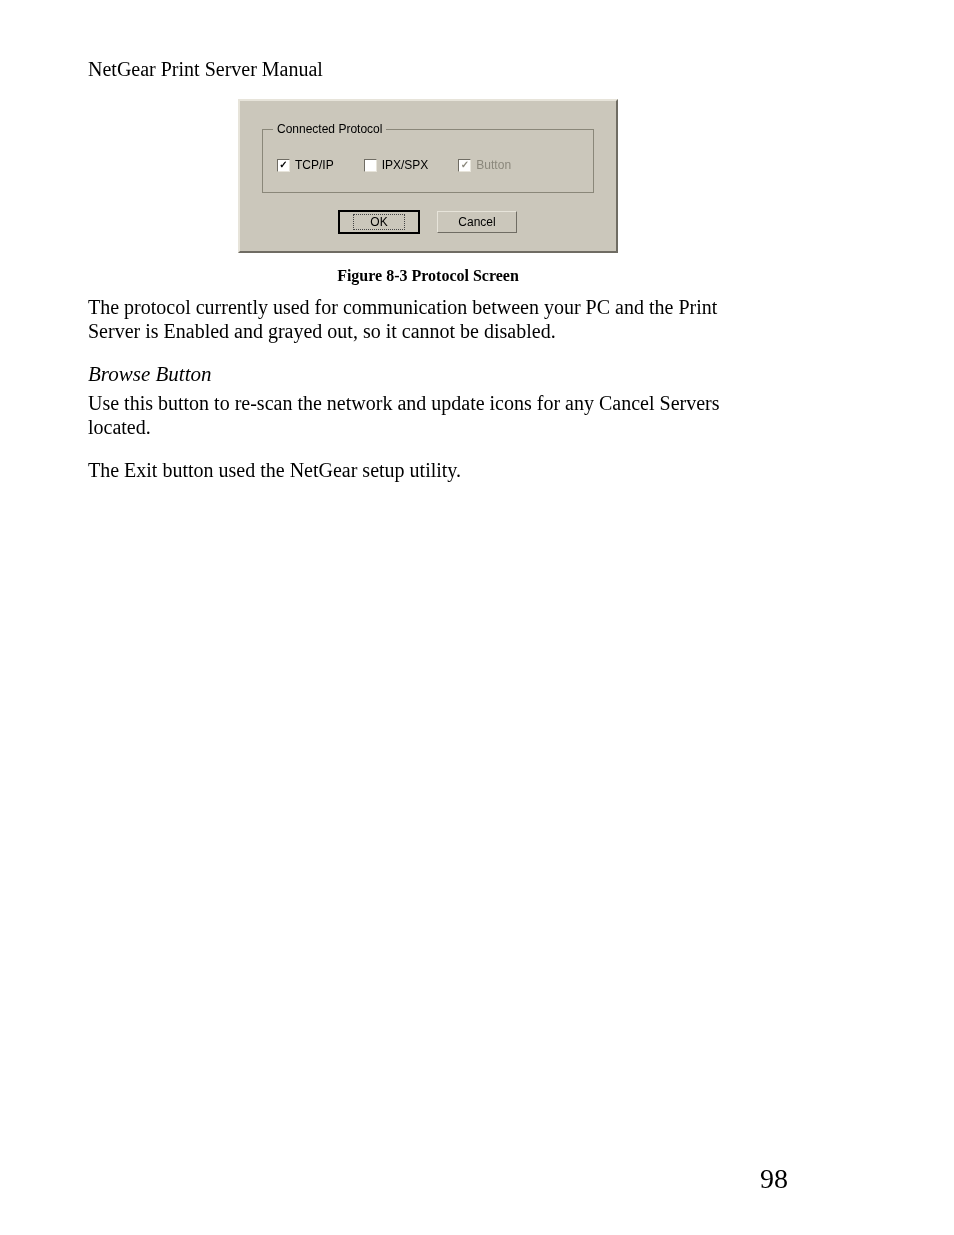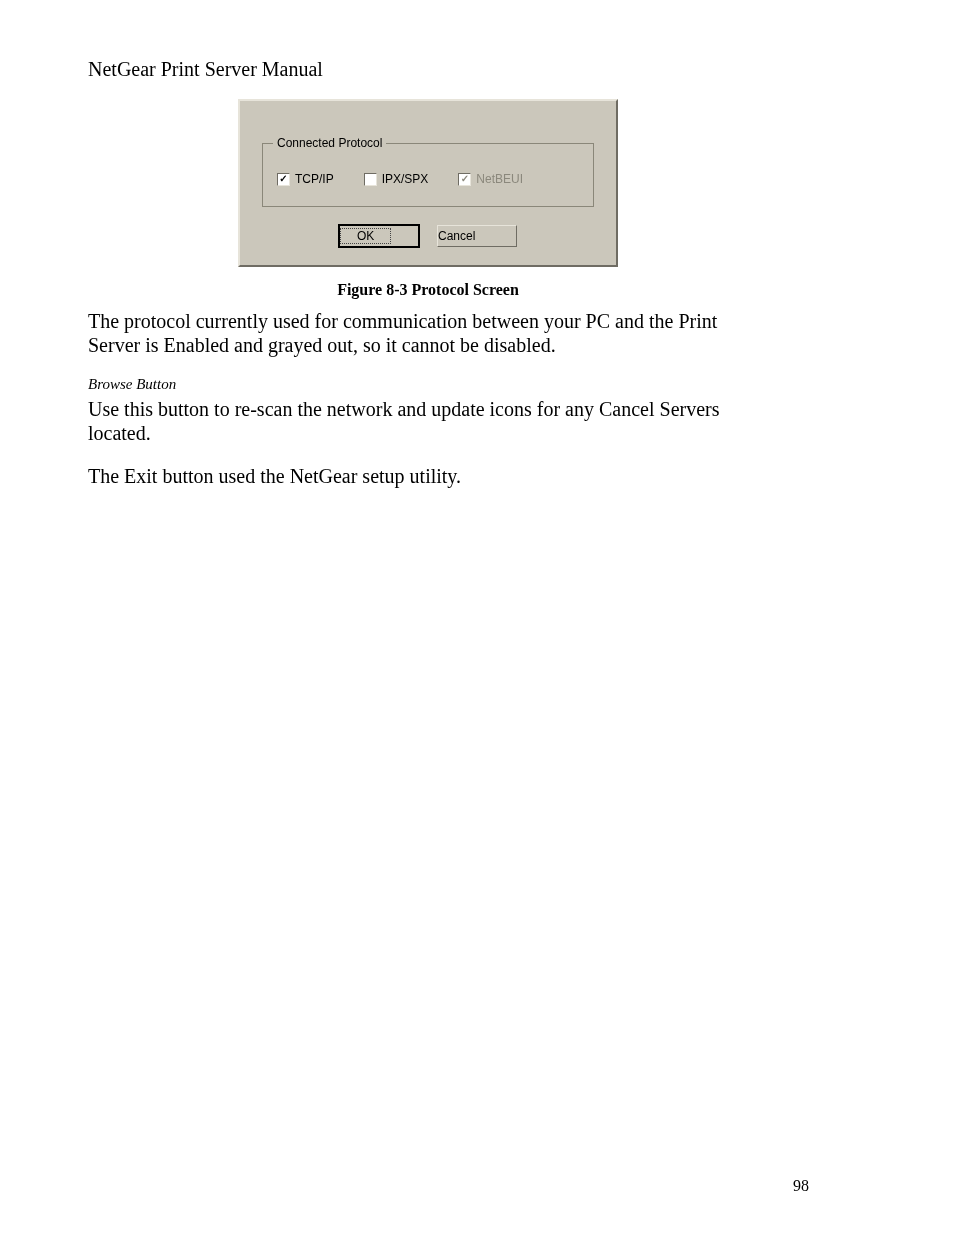--- a/index.html
+++ b/index.html
@@ -25,21 +25,21 @@
   .dialog-wrap {
     width: 380px;
     margin: 0 auto 14px auto;
   }
   .dialog {
     background: #cbc7bb;
     border-top: 2px solid #e7e4da;
     border-left: 2px solid #e7e4da;
     border-right: 2px solid #6f6c63;
     border-bottom: 2px solid #6f6c63;
-    padding: 42px 22px 18px 22px;
+    padding: 28px 22px 18px 22px;
     font-family: Tahoma, Arial, sans-serif;
     font-size: 12px;
     color: #000;
     position: relative;
   }
   .groupbox {
     border: 1px solid #8a8779;
     position: relative;
     padding: 28px 14px 20px 14px;
   }
@@ -94,21 +94,21 @@
   .win-btn {
     width: 80px;
     height: 22px;
     background: #cbc7bb;
     border-top: 1px solid #e7e4da;
     border-left: 1px solid #e7e4da;
     border-right: 1px solid #6f6c63;
     border-bottom: 1px solid #6f6c63;
     display: flex;
     align-items: center;
-    justify-content: flex-start;
+    justify-content: center;
     font-family: Tahoma, Arial, sans-serif;
     font-size: 12px;
     box-sizing: border-box;
   }
   .win-btn.default {
     outline: 2px solid #000;
     outline-offset: -1px;
   }
   .win-btn.default .btn-text {
     border: 1px dotted #444;
@@ -124,28 +124,28 @@
     font-size: 16px;
     margin-bottom: 10px;
   }
   .para {
     font-size: 20px;
     line-height: 1.22;
     margin: 0 0 18px 0;
   }
   .subhead {
     font-style: italic;
-    font-size: 15px;
+    font-size: 21px;
     margin: 0 0 4px 0;
   }
   .page-number {
     position: absolute;
     bottom: 40px;
-    right: 43px;
-    font-size: 16px;
+    right: 64px;
+    font-size: 28px;
   }
 </style>
 </head>
 <body>
 
 <div class="page">
 
   <div class="manual-header">NetGear Print Server Manual</div>
 
   <div class="dialog-wrap">
@@ -163,21 +163,21 @@
 
           <div class="check-item">
             <span class="checkbox"></span>
             <span>IPX/SPX</span>
           </div>
 
           <div class="check-item disabled">
             <span class="checkbox">
                 <span class="tick disabled">✓</span>
               </span>
-            <span>NetBEUI</span>
+            <span>Button</span>
           </div>
 
         </div>
       </div>
 
       <div class="button-row">
         <div class="win-btn default">
           <span class="btn-text">OK</span>
         </div>
         <div class="win-btn">

